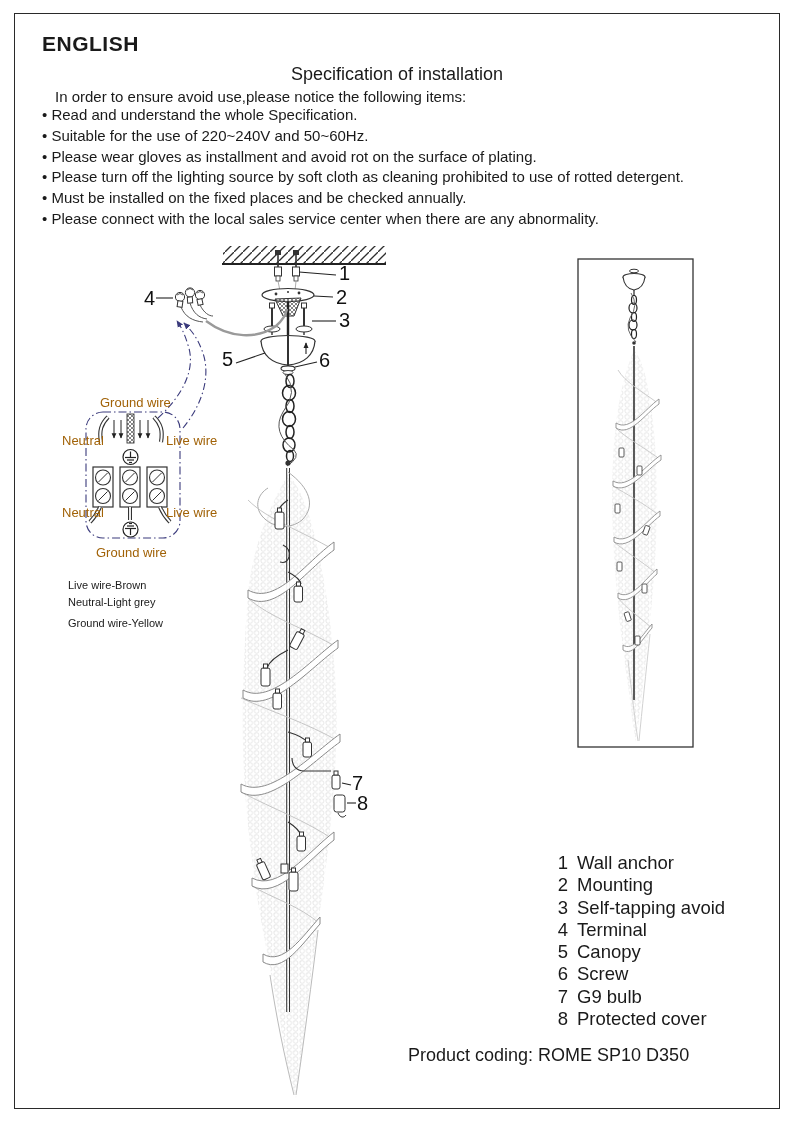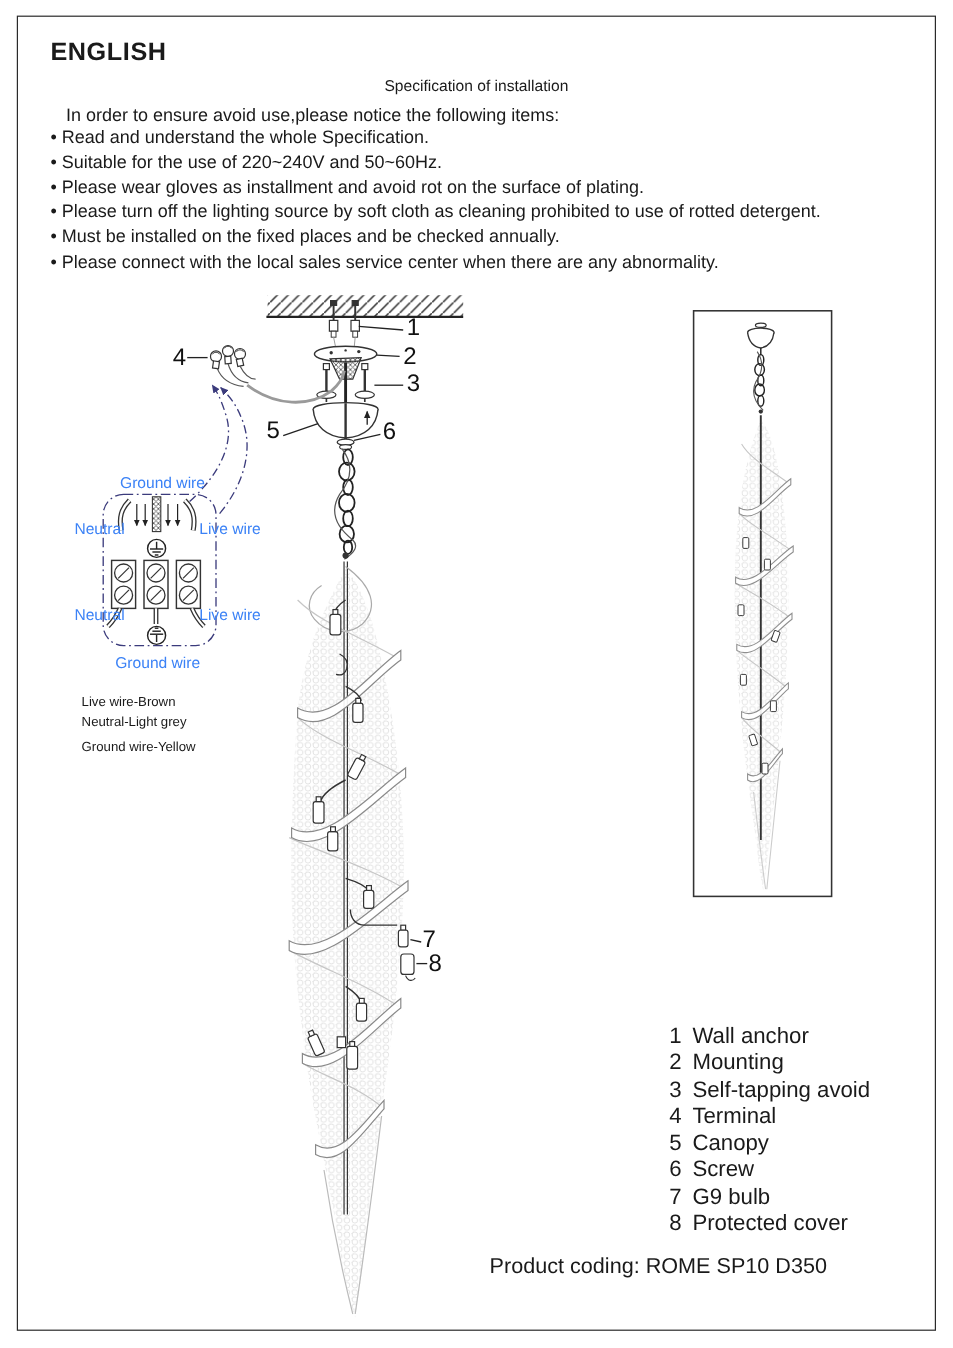--- a/index.html
+++ b/index.html
@@ -12,25 +12,25 @@
     color: #1a1a1a;
     overflow: hidden;
   }
   .frame {
     position: absolute; left: 14px; top: 13px;
     width: 766px; height: 1096px;
     border: 1.6px solid #2a2a2a;
   }
   .abs { position: absolute; white-space: nowrap; }
   .lang-title { left: 42px; top: 32px; font-size: 21px; font-weight: bold; letter-spacing: .5px; }
-  .doc-title { left: 0; top: 64px; width: 794px; text-align: center; font-size: 13px; white-space: normal; }
+  .doc-title { left: 0; top: 64px; width: 794px; text-align: center; font-size: 18px; white-space: normal; }
   .intro { left: 55px; top: 88px; font-size: 15px; }
   .bullets { left: 42px; top: 105px; font-size: 15px; line-height: 20.8px; }
   .callout { font-size: 20px; color: #111; }
-  .wlabel { font-size: 13px; color: #3b82f6; }
+  .wlabel { font-size: 13px; color: #a16207; }
   .legend { left: 68px; top: 577px; font-size: 11px; line-height: 17px; }
   .legend div:nth-child(3) { margin-top: 4px; }
   .parts { left: 553px; top: 852px; font-size: 18.5px; line-height: 22.3px; }
   .parts .row { display: flex; }
   .parts .num { width: 15px; text-align: right; }
   .parts .lbl { margin-left: 9px; }
   .coding { left: 408px; top: 1045px; font-size: 18px; }
   svg.art { position: absolute; left: 0; top: 0; }
 </style>
 </head>

